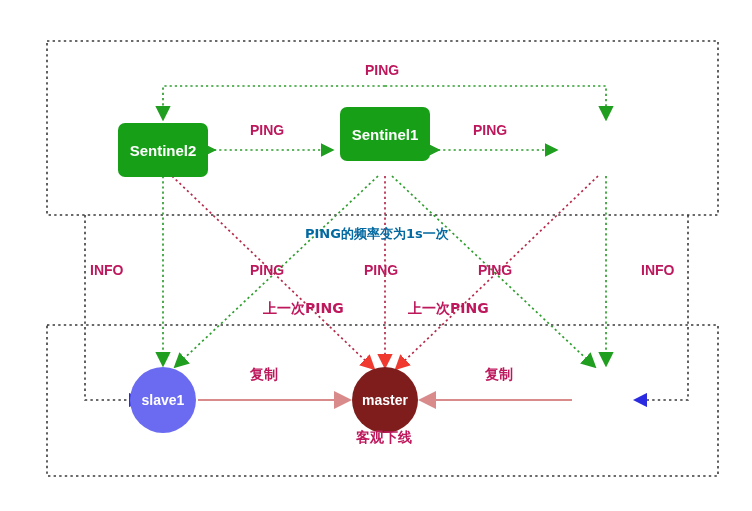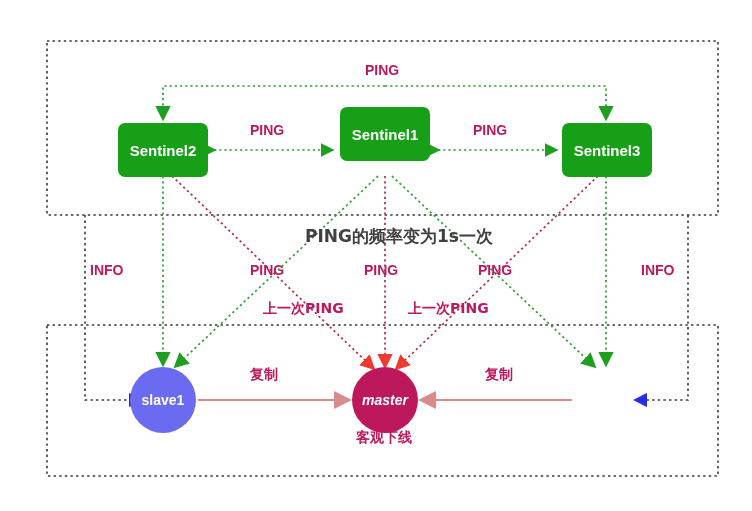--- a/index.html
+++ b/index.html
@@ -12,25 +12,25 @@
   }
   #stage{position:absolute;left:0;top:0;width:752px;height:511px;}
   #svg{position:absolute;left:0;top:0;width:752px;height:511px;}
 
   .node{position:absolute;display:flex;align-items:center;justify-content:center;
         color:#ffffff;font-weight:bold;text-align:center;z-index:5;}
   .sentinel{width:90px;height:54px;border-radius:7px;background:#17a017;font-size:15px;
             box-shadow:0 0 0 0 rgba(0,0,0,0);}
   .circle{width:66px;height:66px;border-radius:50%;font-size:14px;line-height:1.05;padding:0 8px;box-sizing:border-box;}
   .slave{background:#6b6bf2;}
-  .master{background:#be185d;font-style:italic;}
+  .master{background:#7f1d1d;}
 
   .lbl{position:absolute;font-size:14px;font-weight:bold;color:#be185d;white-space:nowrap;z-index:6;}
   .lbl.cn{font-family:"DejaVu Sans","Liberation Sans",sans-serif;}
-  .lbl.orange{color:#404040;font-size:17px;}
+  .lbl.orange{color:#0369a1;font-size:13px;}
 </style>
 </head>
 <body>
 
 <div id="stage">
 
   <svg id="svg" viewBox="0 0 752 511" xmlns="http://www.w3.org/2000/svg">
     <defs>
       <marker id="arrG" markerWidth="9" markerHeight="9" refX="7" refY="4.5" orient="auto">
         <path d="M0,0 L9,4.5 L0,9 Z" fill="#1f9e1f"></path>
@@ -78,23 +78,20 @@
     <line x1="198" y1="400" x2="348" y2="400" stroke="#d98a8a" stroke-width="2" marker-end="url(#arrP)"></line>
     <line x1="572" y1="400" x2="422" y2="400" stroke="#d98a8a" stroke-width="2" marker-end="url(#arrP)"></line>
   </svg>
 
   <div class="node sentinel" style="left:118px;top:123px;justify-content:center;">
     <span>Sentinel2</span>
   </div>
   <div class="node sentinel" style="left:340px;top:107px;">
     <span>Sentinel1</span>
   </div>
-  <div class="node sentinel" style="left:562px;top:123px;">
-    <span>Sentinel3</span>
-  </div>
 
   <div class="node circle slave" style="left:130px;top:367px;">
     <span>slave1</span>
   </div>
   <div class="node circle master" style="left:352px;top:367px;">
     <span>master</span>
   </div>
 
   <div class="lbl" style="left:365px;top:62px;">PING</div>
   <div class="lbl" style="left:250px;top:122px;">PING</div>

